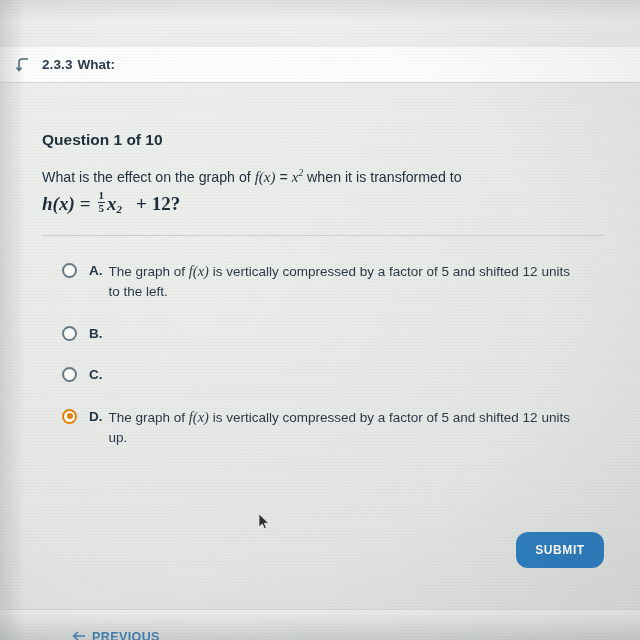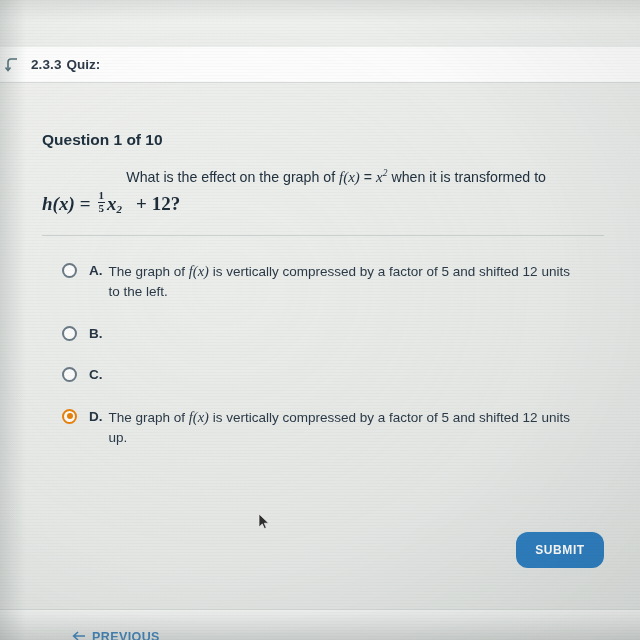--- a/index.html
+++ b/index.html
@@ -45,21 +45,21 @@
   .header-bar {
     position: absolute;
     top: 47px;
     left: 0;
     right: 0;
     height: 36px;
     background: #ffffff;
     border-bottom: 1px solid #d8dbd9;
     display: flex;
     align-items: center;
-    padding-left: 3px;
+    padding-left: 14px;
     box-sizing: border-box;
     text-align: center;
   }
   .back-arrow {
     width: 18px;
     height: 18px;
     margin-right: 10px;
     position: relative;
     color: #4a6b73;
     flex: none;
@@ -99,26 +99,25 @@
     top: 48px;
     left: 42px;
     font-size: 15.5px;
     font-weight: bold;
     color: #20313f;
   }
 
   .qtext {
     position: absolute;
     top: 84px;
-    left: 26px;
+    left: 42px;
     width: 520px;
     font-size: 14.2px;
     color: #22323f;
     line-height: 1.45;
-    text-align: right;
   }
   .qtext .fn { font-style: italic; font-family: "Liberation Serif", serif; font-size: 15px; }
   .sup { font-size: 9.5px; vertical-align: super; font-style: italic; font-family: "Liberation Serif", serif;}
 
   .formula {
     position: absolute;
     top: 108px;
     left: 42px;
     font-family: "Liberation Serif", serif;
     font-style: italic;
@@ -285,21 +284,21 @@
   <div class="top-strip"></div>
 
   <div class="header-bar">
     <span class="back-arrow">
       <svg viewBox="0 0 18 18" width="18" height="18" aria-hidden="true">
         <path d="M5 14 L5 6 Q5 3 8 3 L14 3" fill="none" stroke="#4a6b73" stroke-width="1.6"></path>
         <path d="M2.5 11.5 L5 14.4 L7.5 11.5" fill="none" stroke="#4a6b73" stroke-width="1.6"></path>
       </svg>
     </span>
     <span class="hdr-code">2.3.3</span>
-    <span class="hdr-quiz">Quiz:</span>
+    <span class="hdr-quiz">What:</span>
   </div>
 
   <div class="content">
 
     <div class="qnum">Question 1 of 10</div>
 
     <div class="qtext">
       <span>What is the effect on the graph of</span>
       <span class="fn">f(x)</span>
       <span>=</span>

